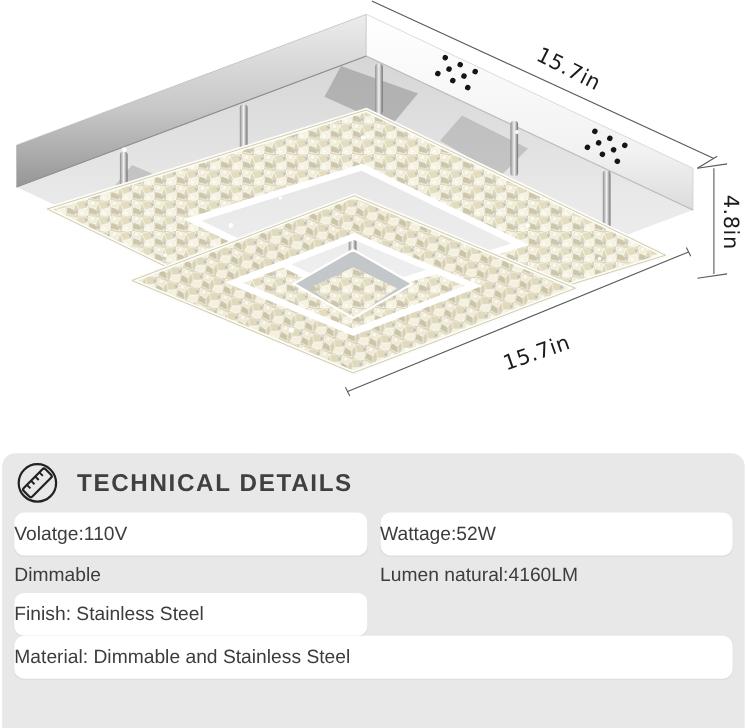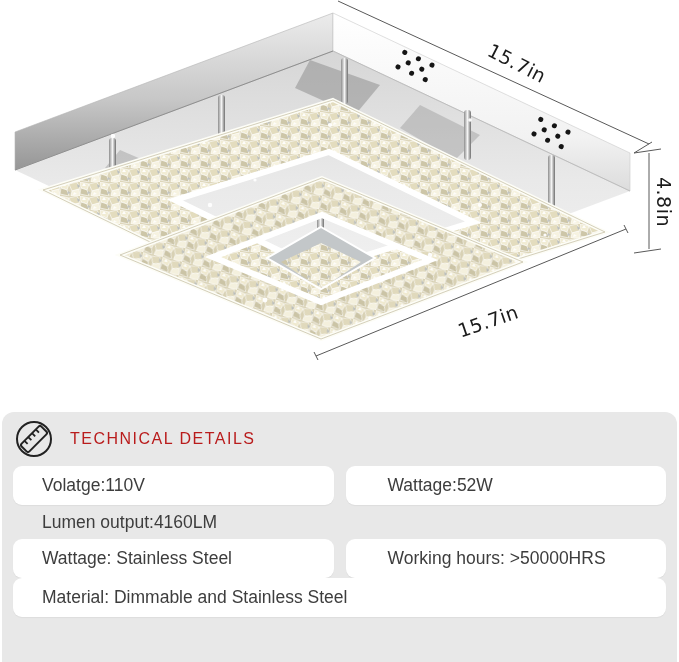--- a/index.html
+++ b/index.html
@@ -24,31 +24,31 @@
   
   .panel {
     position:absolute; left:2px; top:412px; width:675px; height:250px;
     background:#e8e8e8; border-radius:12px 12px 0 0;
   }
   .panel-header {
     height:54px; display:flex; align-items:center; padding-left:13px;
   }
   .ruler-badge { width:38px; height:38px; flex:0 0 auto; }
   .panel-title {
-    margin-left:17px; font-size:16px; font-weight:400;
-    letter-spacing:1.5px; color:#b91c1c;
+    margin-left:17px; font-size:22px; font-weight:700;
+    letter-spacing:1.5px; color:#404040;
   }
   .specs { padding:0 11px; }
   .srow { display:grid; grid-template-columns:1fr 1fr; column-gap:12px; }
   .srow.single { grid-template-columns:1fr; }
   .cell {
-    display:flex; align-items:center; padding-left:29px;
+    display:flex; align-items:center; 
     font-size:17.5px; color:#3d3d3d;
   }
-  .srow .cell:nth-child(2) { padding-left:42px; }
+  .srow .cell:nth-child(2) { }
   .pill { background:#ffffff; border-radius:9px; box-shadow:0 1px 1px rgba(0,0,0,0.05); }
   .h39 { height:39px; }
   .h34 { height:34px; }
 </style>
 </head>
 <body>
 
 <div class="stage">
 
   <svg width="679" height="412" viewBox="0 0 679 412">
@@ -205,24 +205,24 @@
       </svg>
       <div class="panel-title">TECHNICAL DETAILS</div>
     </div>
 
     <div class="specs">
       <div class="srow">
         <div class="cell pill h39">Volatge:110V</div>
         <div class="cell pill h39">Wattage:52W</div>
       </div>
       <div class="srow">
-        <div class="cell h34">Lumen output:4160LM</div>
+        <div class="cell h34">Dimmable</div>
+        <div class="cell h34">Lumen natural:4160LM</div>
       </div>
       <div class="srow">
-        <div class="cell pill h39">Wattage: Stainless Steel</div>
-        <div class="cell pill h39">Working hours: &gt;50000HRS</div>
+        <div class="cell pill h39">Finish: Stainless Steel</div>
       </div>
       <div class="srow single">
         <div class="cell pill h39">Material: Dimmable and Stainless Steel</div>
       </div>
     </div>
   </div>
 </div>
 
 </body></html>

